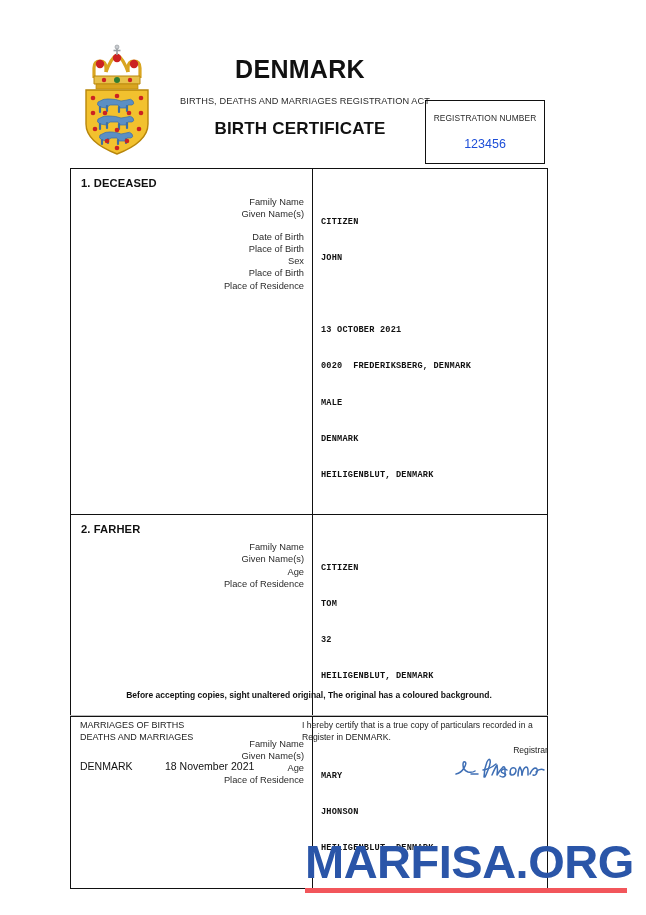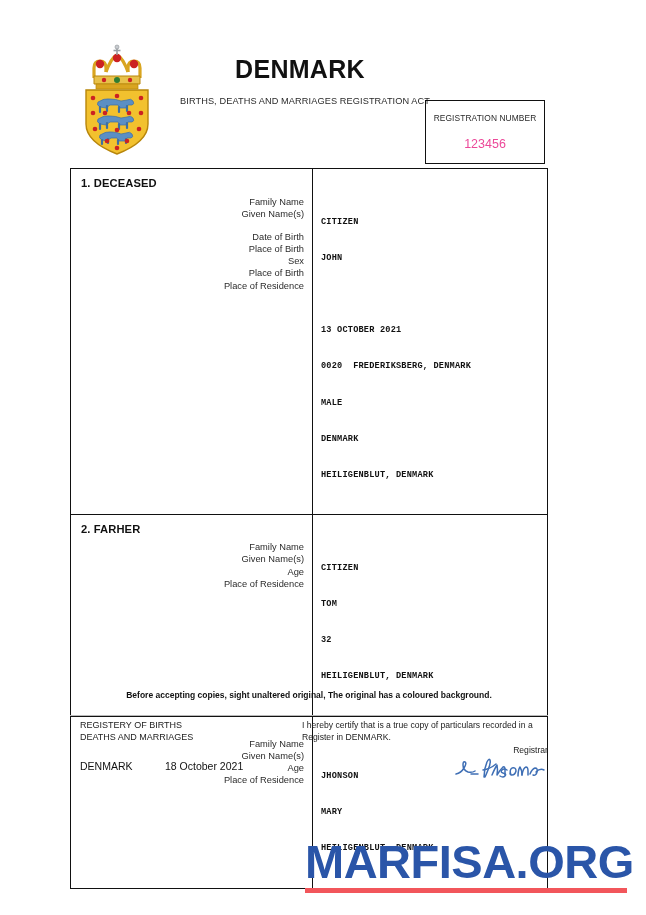--- a/index.html
+++ b/index.html
@@ -75,21 +75,21 @@
   }
   .regnum-label {
     font-size: 8.4px;
     margin-top: 12px;
     letter-spacing: 0.1px;
     color: #2a2a2a;
   }
   .regnum-value {
     font-size: 12.5px;
     margin-top: 14px;
-    color: #ec4899;
+    color: #1d4ed8;
   }
 
   
   .cert-table {
     position: absolute;
     left: 70px; top: 168px;
     width: 478px;
     border: 1.4px solid #111;
     border-bottom: none;
     box-sizing: border-box;
@@ -293,20 +293,21 @@
           <circle cx="33" cy="97" r="2.3"></circle>
             <circle cx="53" cy="97" r="2.3"></circle>
           <circle cx="43" cy="104" r="2.3"></circle>
         </g>
       </svg>
     </div>
 
     <div class="title-block">
       <div class="country-title">DENMARK</div>
       <div class="act-line">BIRTHS,  DEATHS AND MARRIAGES REGISTRATION ACT</div>
+      <div class="cert-title">BIRTH CERTIFICATE</div>
     </div>
 
     <div class="regnum-box">
       <div class="regnum-label">REGISTRATION NUMBER</div>
       <div class="regnum-value">123456</div>
     </div>
   </div>
 
   <div class="cert-table">
 
@@ -362,41 +363,41 @@
       <div class="sec-left">
         <div class="labels">
           <span class="lbl">Family Name</span>
           <span class="lbl">Given Name(s)</span>
           <span class="lbl">Age</span>
           <span class="lbl">Place of Residence</span>
         </div>
       </div>
       <div class="sec-right">
         <div class="values">
+          <span class="val">MARY</span>
           <span class="val">JHONSON</span>
-          <span class="val">MARY</span>
           <span class="val">HEILIGENBLUT, DENMARK</span>
         </div>
       </div>
     </div>
 
   </div>
 
   <div class="notice">Before accepting copies, sight unaltered original, The original has a coloured background.</div>
 
   <div class="footer">
     <div class="footer-line"></div>
 
     <div class="reg-office">
-      <span>REGISTERY OF BIRTHS</span>
+      <span>MARRIAGES OF BIRTHS</span>
       <span>DEATHS AND MARRIAGES</span>
     </div>
 
     <div class="country-date">
-      <span class="cd-country">DENMARK</span><span>18 October 2021</span>
+      <span class="cd-country">DENMARK</span><span>18 November 2021</span>
     </div>
 
     <div class="certify">
       <span>I hereby certify that is a true copy of particulars recorded in a</span>
       <span>Register in DENMARK.</span>
     </div>
 
     <div class="registrar-label">Registrar</div>
 
     <div class="signature">

